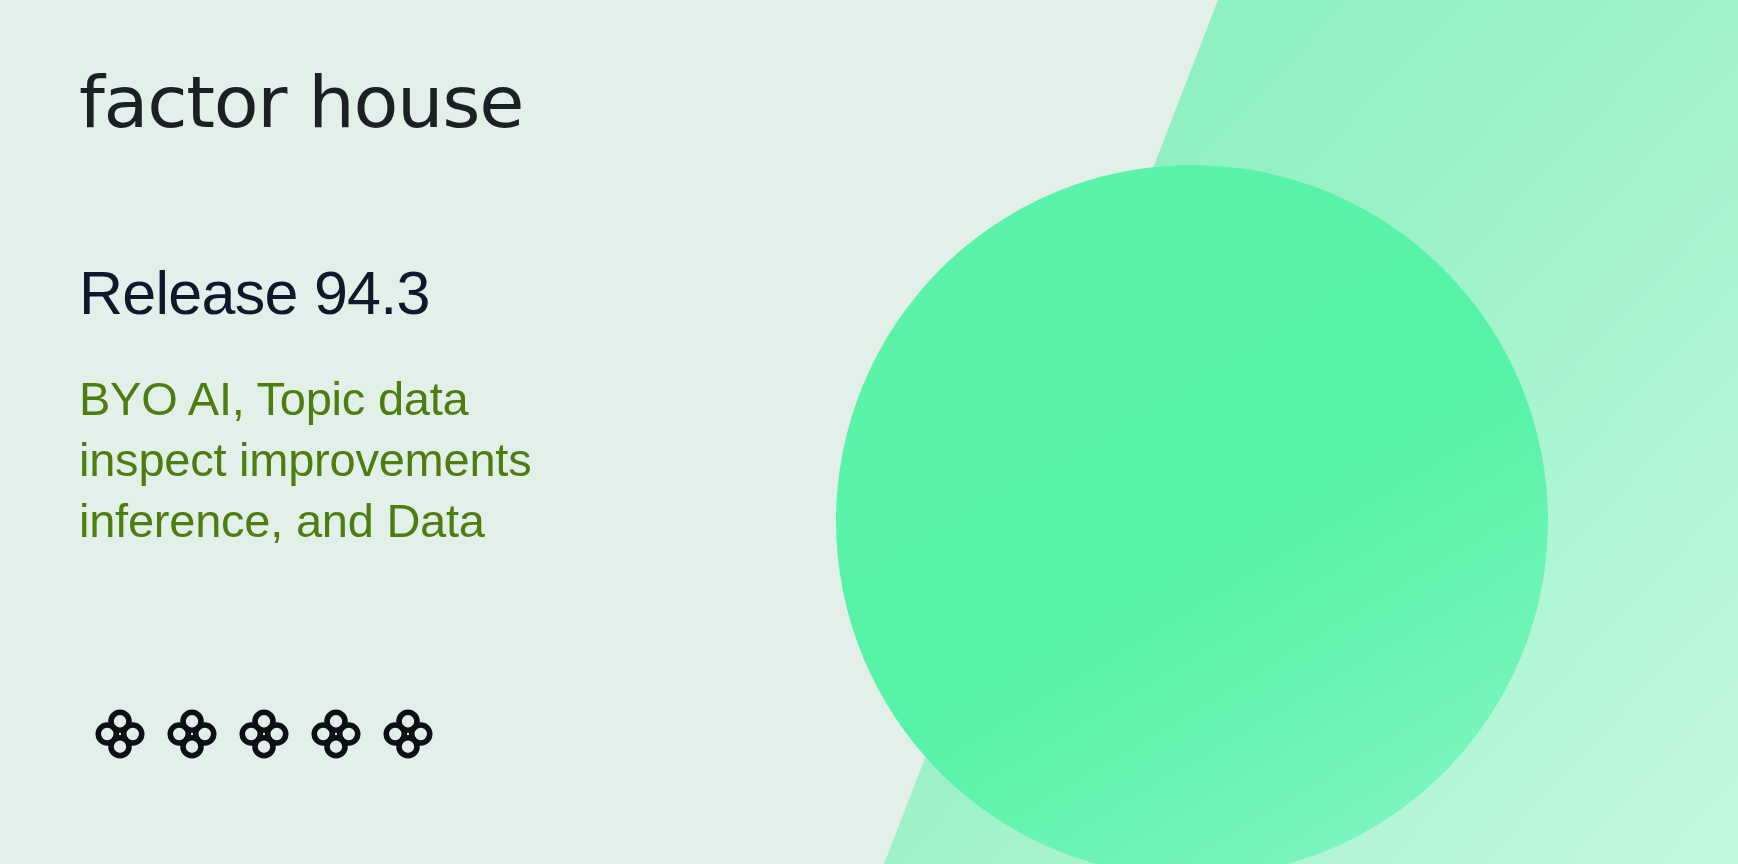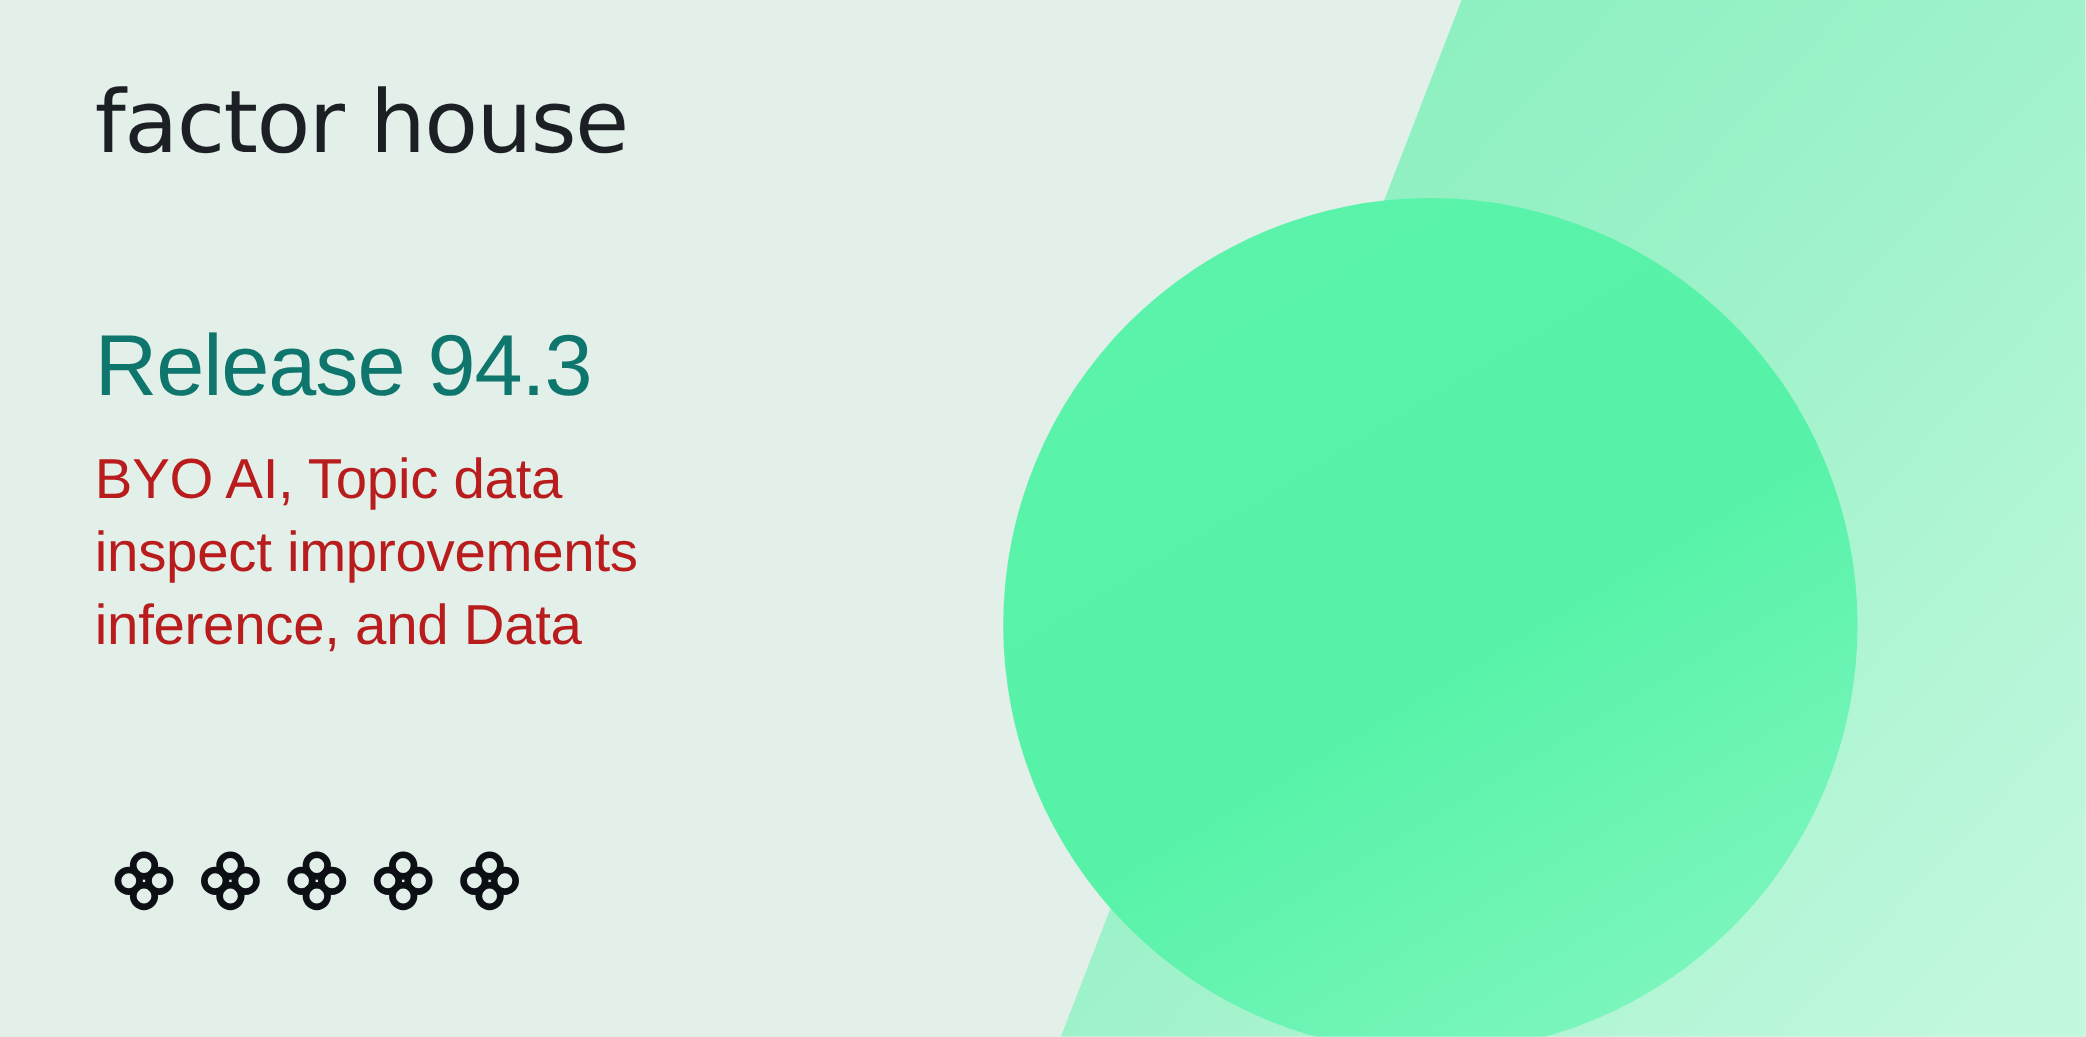--- a/index.html
+++ b/index.html
@@ -54,38 +54,38 @@
     font-weight: 400;
     font-family: "DejaVu Sans", sans-serif;
     transform: scaleX(1.02);
     transform-origin: left center;
   }
 
   .title {
     position: absolute;
     top: 221px;
     left: 0;
-    font-size: 72px;
+    font-size: 61px;
     line-height: 1.02;
     letter-spacing: -0.012em;
-    color: #0f766e;
+    color: #0f172a;
     font-weight: 400;
     white-space: nowrap;
     font-family: "Liberation Sans", sans-serif;
   }
 
   .subtitle {
     position: absolute;
     top: 368px;
     left: 0;
     width: 640px;
     font-size: 47px;
     line-height: 61px;
     letter-spacing: -0.005em;
-    color: #b91c1c;
+    color: #4d7c0f;
     font-weight: 400;
     font-family: "Liberation Sans", sans-serif;
   }
 
   
   .glyph-row {
     position: absolute;
     top: 703px;
     left: 10px;
     display: flex;

